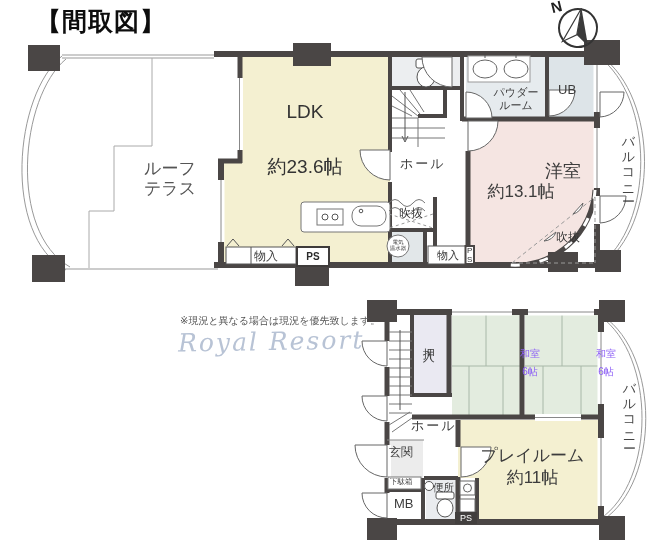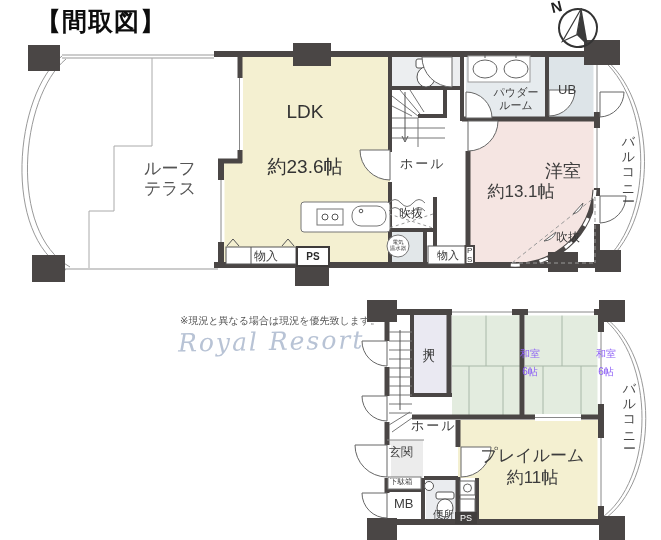--- a/index.html
+++ b/index.html
@@ -282,21 +282,21 @@
 
 <div class="lbl vtext" style="left:421px;top:338px;font-size:12px;">押入</div>
 <div class="lbl ctr room-md" style="left:452px;top:348px;width:68px;">和室</div>
 <div class="lbl ctr room-md" style="left:452px;top:366px;width:68px;">6帖</div>
 <div class="lbl ctr room-md" style="left:525px;top:348px;width:74px;">和室</div>
 <div class="lbl ctr room-md" style="left:525px;top:366px;width:74px;">6帖</div>
 <div class="lbl" style="left:411px;top:419px;font-size:13px;letter-spacing:2px;">ホール</div>
 <div class="lbl" style="left:389px;top:446px;font-size:12px;">玄関</div>
 <div class="lbl" style="left:390px;top:478px;font-size:7.5px;">下駄箱</div>
 <div class="lbl" style="left:394px;top:497px;font-size:13px;">MB</div>
-<div class="lbl" style="left:433px;top:481px;font-size:10.5px;margin-top:27px;">便所</div>
+<div class="lbl" style="left:433px;top:481px;font-size:10.5px;">便所</div>
 <div class="psdark" style="left:455px;top:512px;width:22px;height:12px;">PS</div>
 <div class="lbl ctr" style="left:470px;top:446px;width:125px;font-size:17px;">プレイルーム</div>
 <div class="lbl ctr" style="left:470px;top:468px;width:125px;font-size:17px;">約11帖</div>
 <div class="lbl vtext" style="left:621px;top:374px;font-size:13px;color:#444;">バルコニー</div>
 
 <div class="lbl disclaimer" style="left:180px;top:315px;">※現況と異なる場合は現況を優先致します。</div>
 <div class="lbl logo" style="left:178px;top:328px;color:#b8c3d5;">Royal Resort</div>
 
 </div>
 

